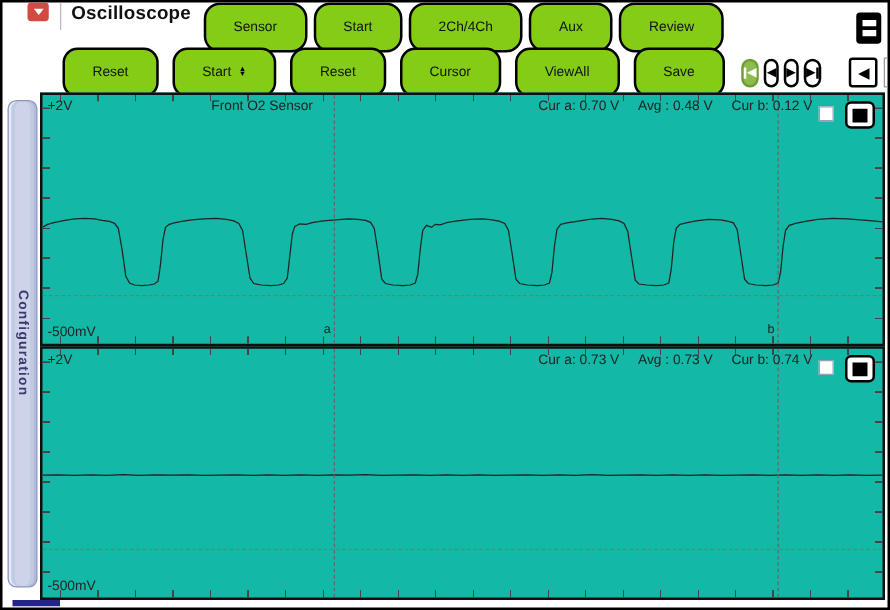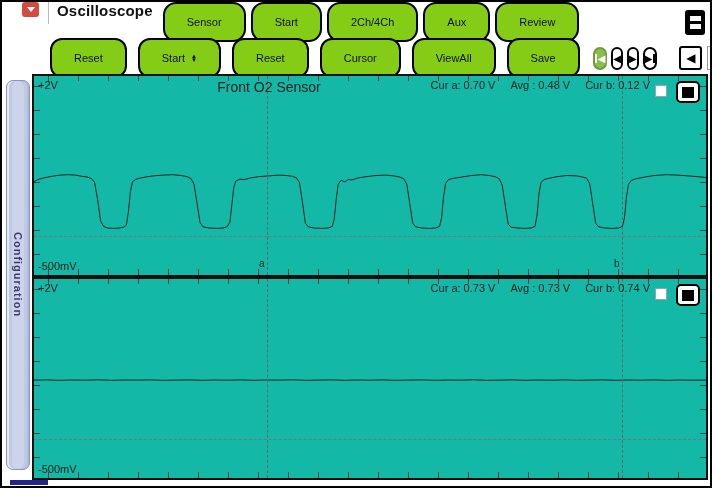--- a/index.html
+++ b/index.html
@@ -45,21 +45,21 @@
               background:#cdd3e9; border:1px solid #8a94c2; border-radius:7px;
               box-shadow: inset 2px 0 0 #e6eaf6, inset -2px 0 0 #b2bad9, inset 5px 0 0 #c2c9e2, inset -5px 0 0 #c2c9e2;
               display:flex; align-items:center; justify-content:center; }
   .side-tab span { writing-mode:vertical-rl; text-orientation:sideways; font-size:11px; font-weight:bold; color:#3b3b6e; letter-spacing:1px; }
   
   .channels { position:absolute; left:30px; top:72px; right:2px; }
   .panel { position:relative; height:203px; border:2px solid #101010; background:#14b8a6; overflow:hidden; }
   .panel + .panel { margin-top:0px; }
   .range-top { position:absolute; left:4px; top:3px; font-size:11px; color:#222; }
   .range-bottom { position:absolute; left:4px; bottom:3px; font-size:11px; color:#222; }
-  .ch-title { position:absolute; left:135px; top:3px; width:200px; text-align:center; font-size:14px; color:#222; }
+  .ch-title { position:absolute; left:135px; top:3px; width:200px; text-align:left; font-size:11px; color:#222; }
   .meas { position:absolute; right:56px; top:3px; display:flex; gap:15px; font-size:11px; color:#222; white-space:nowrap; }
   .chk { position:absolute; right:39px; top:9px; width:12px; height:12px; border:1px solid #98a0b8; background:#fff; }
   .swatch { position:absolute; right:6px; top:5px; width:24px; height:22px; border:2px solid #000; border-radius:5px; background:#fff;
             display:flex; align-items:center; justify-content:center; }
   .swatch .fill { width:12px; height:11px; background:#000; }
   .tick-left  { position:absolute; left:0; top:10px; bottom:0; width:6px;
                 background:repeating-linear-gradient(to bottom,#444 0 1px,transparent 1px 24px); }
   .tick-right { position:absolute; right:0; top:10px; bottom:0; width:6px;
                 background:repeating-linear-gradient(to bottom,#444 0 1px,transparent 1px 24px); }
   .tick-top    { position:absolute; left:14px; right:0; top:0; height:5px;

